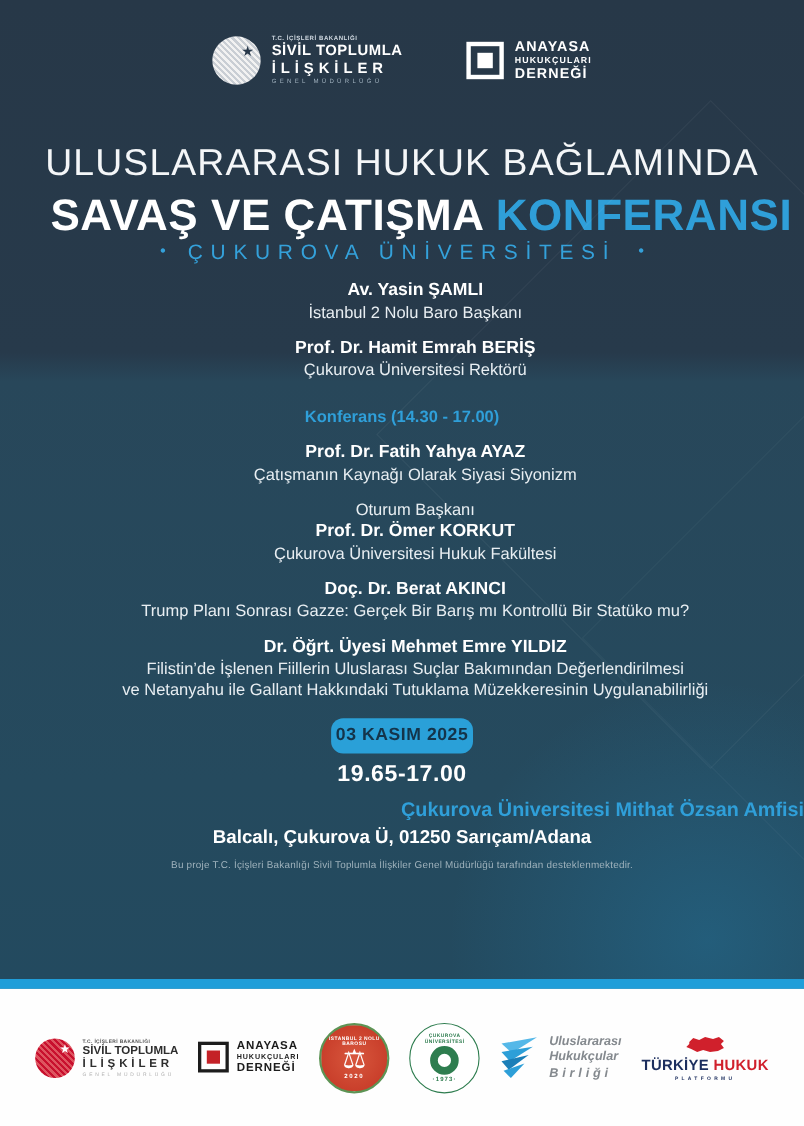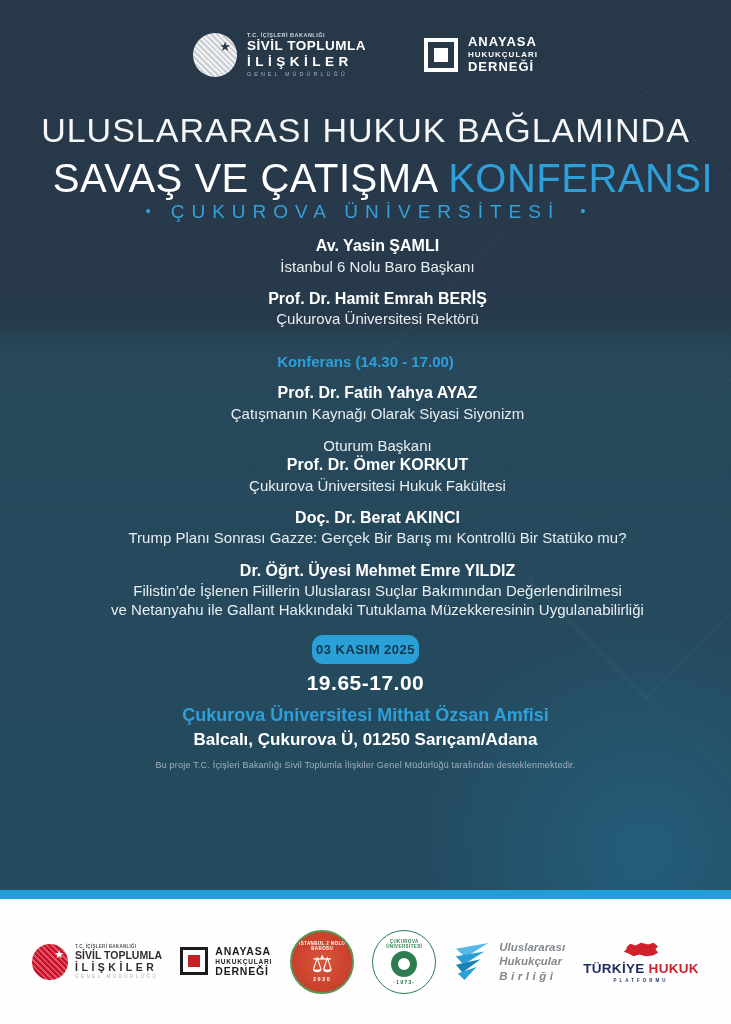--- a/index.html
+++ b/index.html
@@ -32,41 +32,41 @@
   .stk-text .t2 { font-size:13.5px; font-weight:bold; letter-spacing:0.5px; color:#fff; line-height:1.15; }
   .stk-text .t3 { font-size:13.5px; font-weight:bold; letter-spacing:4.5px; color:#fff; line-height:1.15; }
   .stk-text .t4 { font-size:5.5px; letter-spacing:3px; color:#9fb0bd; margin-top:2px; }
   .ahd-icon { width:34px; height:34px; border:4px solid #fff; display:flex; align-items:center; justify-content:center; flex:0 0 auto; }
   .ahd-icon .inner { width:14px; height:14px; background:#fff; }
   .ahd-text .a1 { font-size:13px; font-weight:bold; letter-spacing:1px; color:#fff; line-height:1.2; }
   .ahd-text .a2 { font-size:8px;  font-weight:bold; letter-spacing:1px; color:#fff; line-height:1.2; }
   .ahd-text .a3 { font-size:13px; font-weight:bold; letter-spacing:1px; color:#fff; line-height:1.2; }
 
   
-  .title1 { margin-top:34px; font-size:34px; font-weight:400; letter-spacing:1px; color:#f4f6f8; }
-  .title2 { margin-top:6px;  font-size:40px; font-weight:normal; letter-spacing:0.5px;padding-left:35px; }
+  .title1 { margin-top:52px; font-size:34px; font-weight:400; letter-spacing:1px; color:#f4f6f8; }
+  .title2 { margin-top:6px;  font-size:40px; font-weight:bold; letter-spacing:0.5px;padding-left:35px; }
   .title2 .blue { color:#2f9fd9; }
   .subtitle { font-size:19px; letter-spacing:7px; color:#34a1da; font-weight:400; }
   .subtitle .dot { font-size:15px; letter-spacing:0; margin:0 20px; position:relative; top:-2px; }
 
   
   .sec-heading { margin-top:25px; font-size:15px; font-weight:bold; color:#2f9fd9; }
   .speaker { margin-top:13px; line-height:1.28;margin-left:24px; }
   .speaker .name  { font-size:16px; font-weight:bold; color:#fff; }
   .speaker .role  { font-size:15px; color:#e8eef2; }
   .speaker .topic { font-size:15px; color:#e8eef2; }
 
   
   .date-pill {
     display:inline-block; margin-top:16px; background:#2aa0d8; color:#14344a;
-    font-size:13px; font-weight:bold; letter-spacing:0.5px;
+    font-size:16px; font-weight:bold; letter-spacing:0.5px;
     padding:7px 4px; border-radius:11px;
   }
   .time    { margin-top:7px; font-size:21px; font-weight:bold; color:#fff; letter-spacing:0.5px; }
-  .venue   { margin-top:10px; font-size:18px; font-weight:bold; color:#2f9fd9; }
+  .venue   { margin-top:10px; font-size:18px; font-weight:bold; color:#2f9fd9;text-align:right; }
   .address { margin-top:4px; font-size:17px; font-weight:bold; color:#fff; }
   .note    { margin-top:10px; font-size:9px; color:#9fb2bc; letter-spacing:0.2px; }
 
   
   .stripe { width:100%; height:9px; background:#1f9ed9; }
   .footer { width:100%; height:125px; background:#fefefe; display:flex; align-items:center; justify-content:space-evenly; padding:0 14px; }
   .flogo { display:flex; align-items:center; gap:7px; text-align:left; }
 
   .fglobe { width:36px; height:36px; border-radius:50%; position:relative; flex:0 0 auto;
     background:repeating-linear-gradient(45deg, #c8102e 0 2px, #de5560 2px 4px); }
@@ -142,21 +142,21 @@
       <span> </span>
       <span class="blue">KONFERANSI</span>
     </div>
     <div class="subtitle">
       <span class="dot">•</span><span>ÇUKUROVA ÜNİVERSİTESİ</span><span class="dot">•</span>
     </div>
 
 
     <div class="speaker">
       <div class="name">Av. Yasin ŞAMLI</div>
-      <div class="role">İstanbul 6 Nolu Baro Başkanı</div>
+      <div class="role">İstanbul 2 Nolu Baro Başkanı</div>
     </div>
     <div class="speaker">
       <div class="name">Prof. Dr. Hamit Emrah BERİŞ</div>
       <div class="role">Çukurova Üniversitesi Rektörü</div>
     </div>
 
     <div class="sec-heading">Konferans (14.30 - 17.00)</div>
 
     <div class="speaker">
       <div class="name">Prof. Dr. Fatih Yahya AYAZ</div>

